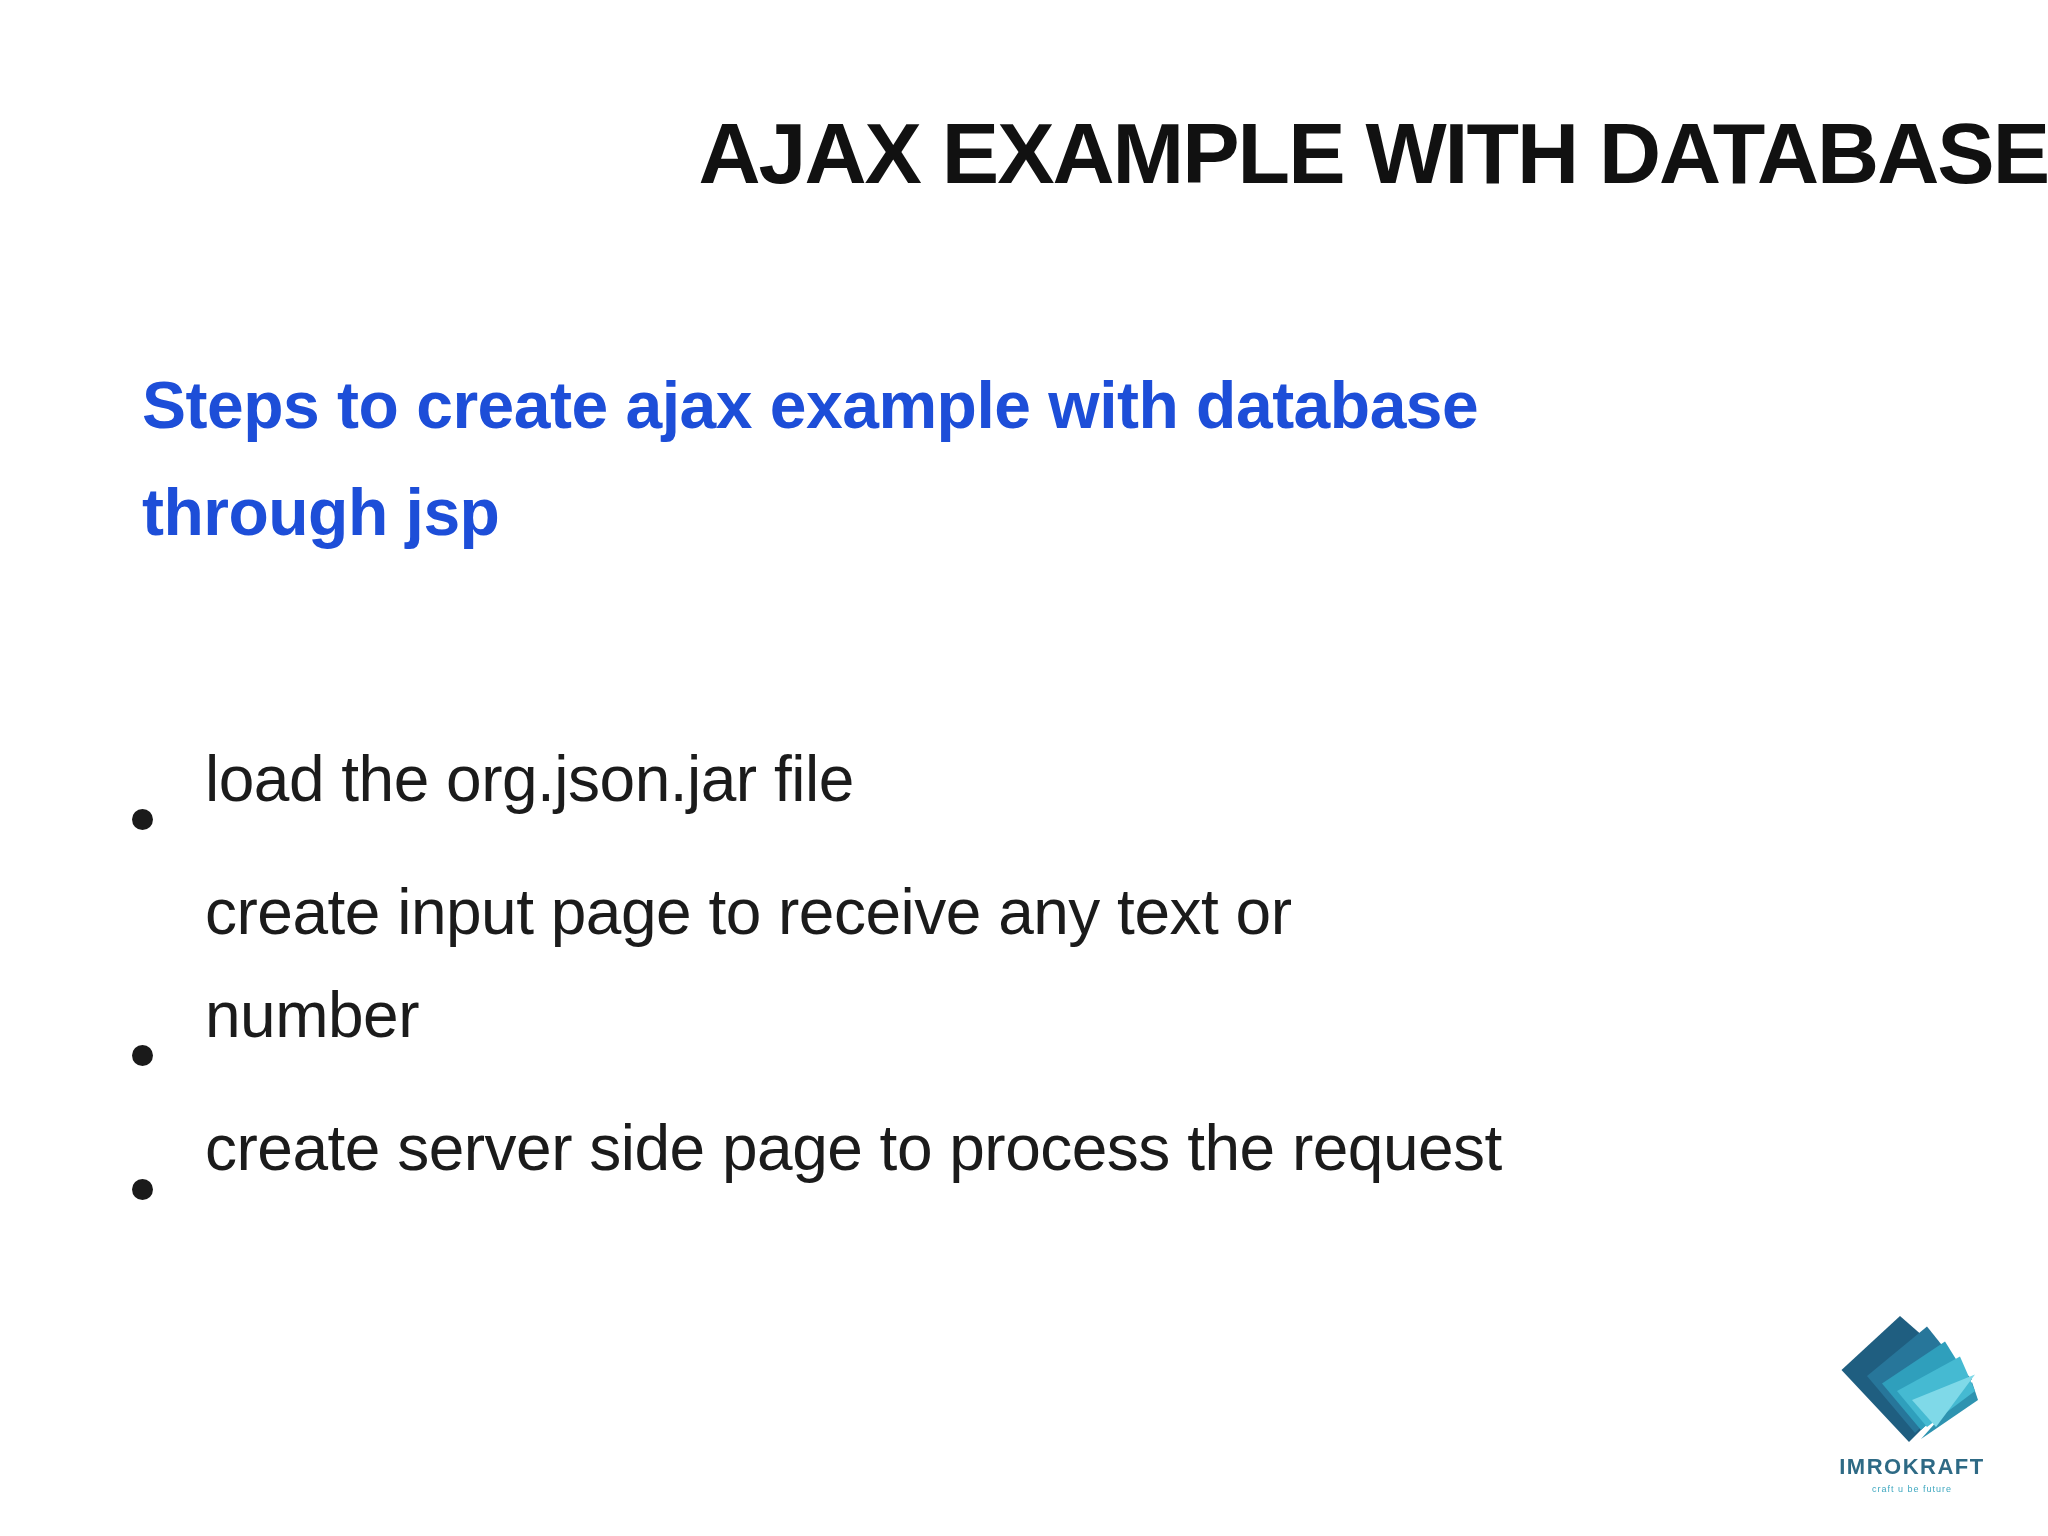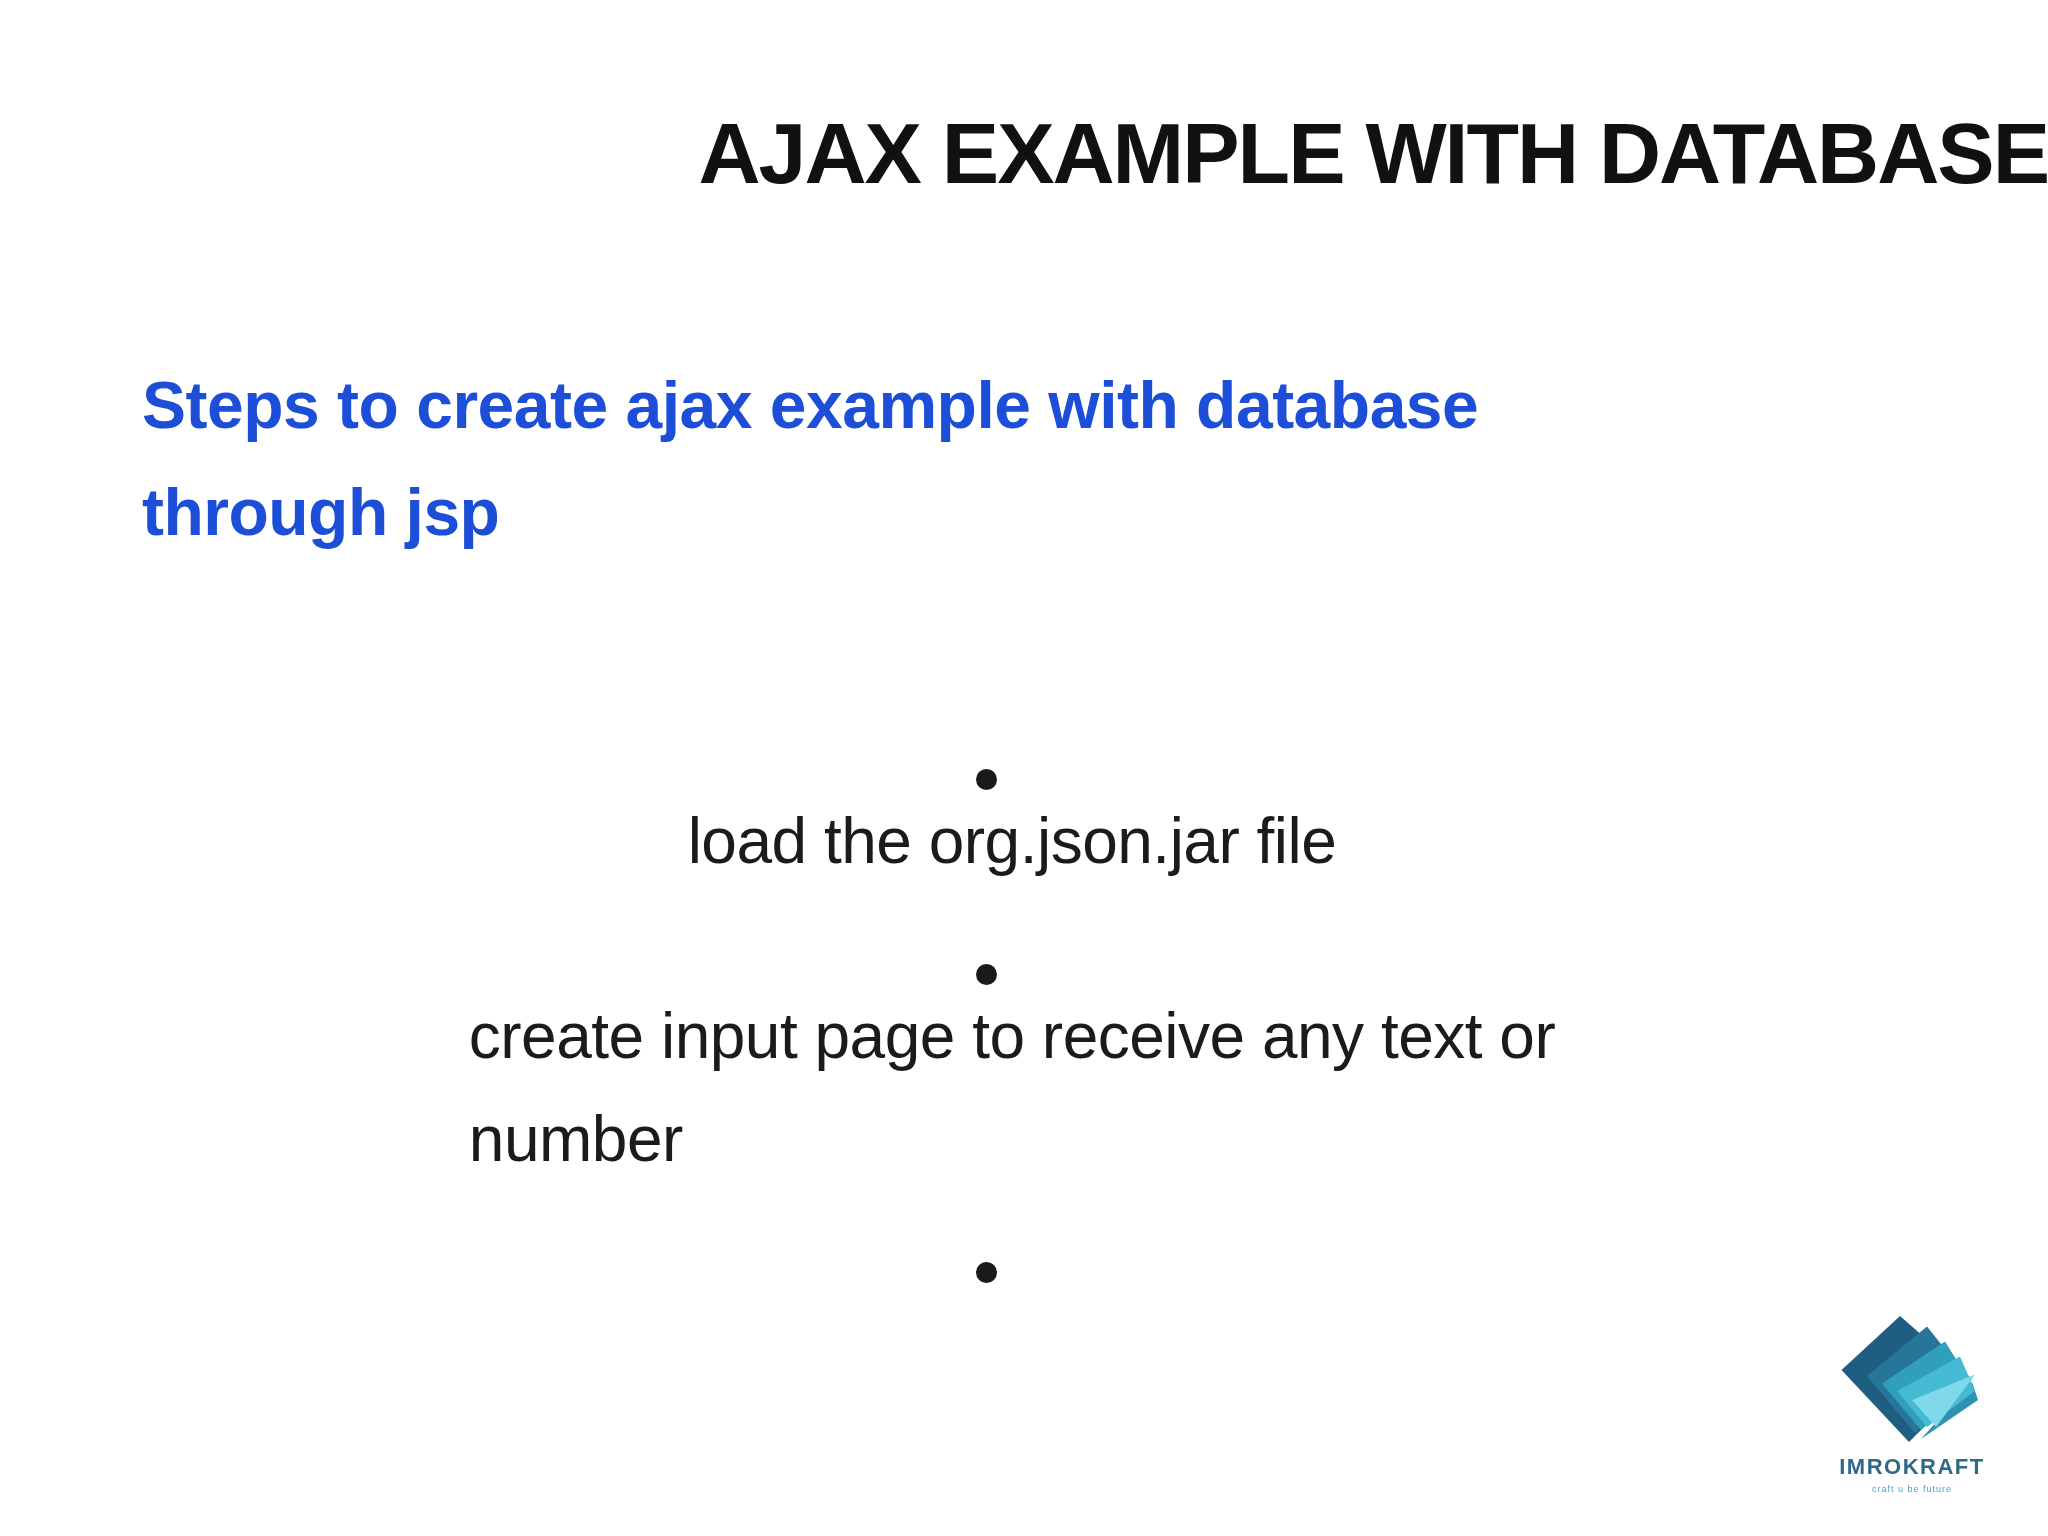--- a/index.html
+++ b/index.html
@@ -43,23 +43,22 @@
   .bullets {
     position: absolute;
     top: 728px;
     left: 132px;
     width: 1760px;
     list-style: none;
   }
 
   .bullet-item {
     display: flex;
-    align-items: center;
+    align-items: flex-end;
     margin-bottom: 31px;
-    flex-direction: column;
   }
 
   .dot {
     flex: 0 0 auto;
     width: 21px;
     height: 21px;
     border-radius: 50%;
     background: #1a1a1a;
     margin-top: 41px;
     margin-right: 52px;
@@ -120,20 +119,21 @@
       </li>
 
       <li class="bullet-item">
         <span class="dot"></span>
         <span class="btext">create input page to receive any text or
 number</span>
       </li>
 
       <li class="bullet-item">
         <span class="dot"></span>
+        <span class="btext">create server side page to process the request</span>
       </li>
     </ul>
 
   <div class="logo">
     <svg width="150" height="132" viewBox="0 0 100 88">
       <polygon points="42,2 3,38 48,86 90,44" fill="#1f5e80"></polygon>
       <polygon points="90,46 56,84 94,58" fill="#2e93b0"></polygon>
       <polygon points="60,9 20,42 52,80 88,44" fill="#27769a"></polygon>
       <polygon points="72,19 30,47 56,78 90,48" fill="#2f9fbc"></polygon>
       <polygon points="82,29 40,52 60,76 92,52" fill="#45bad2"></polygon>

